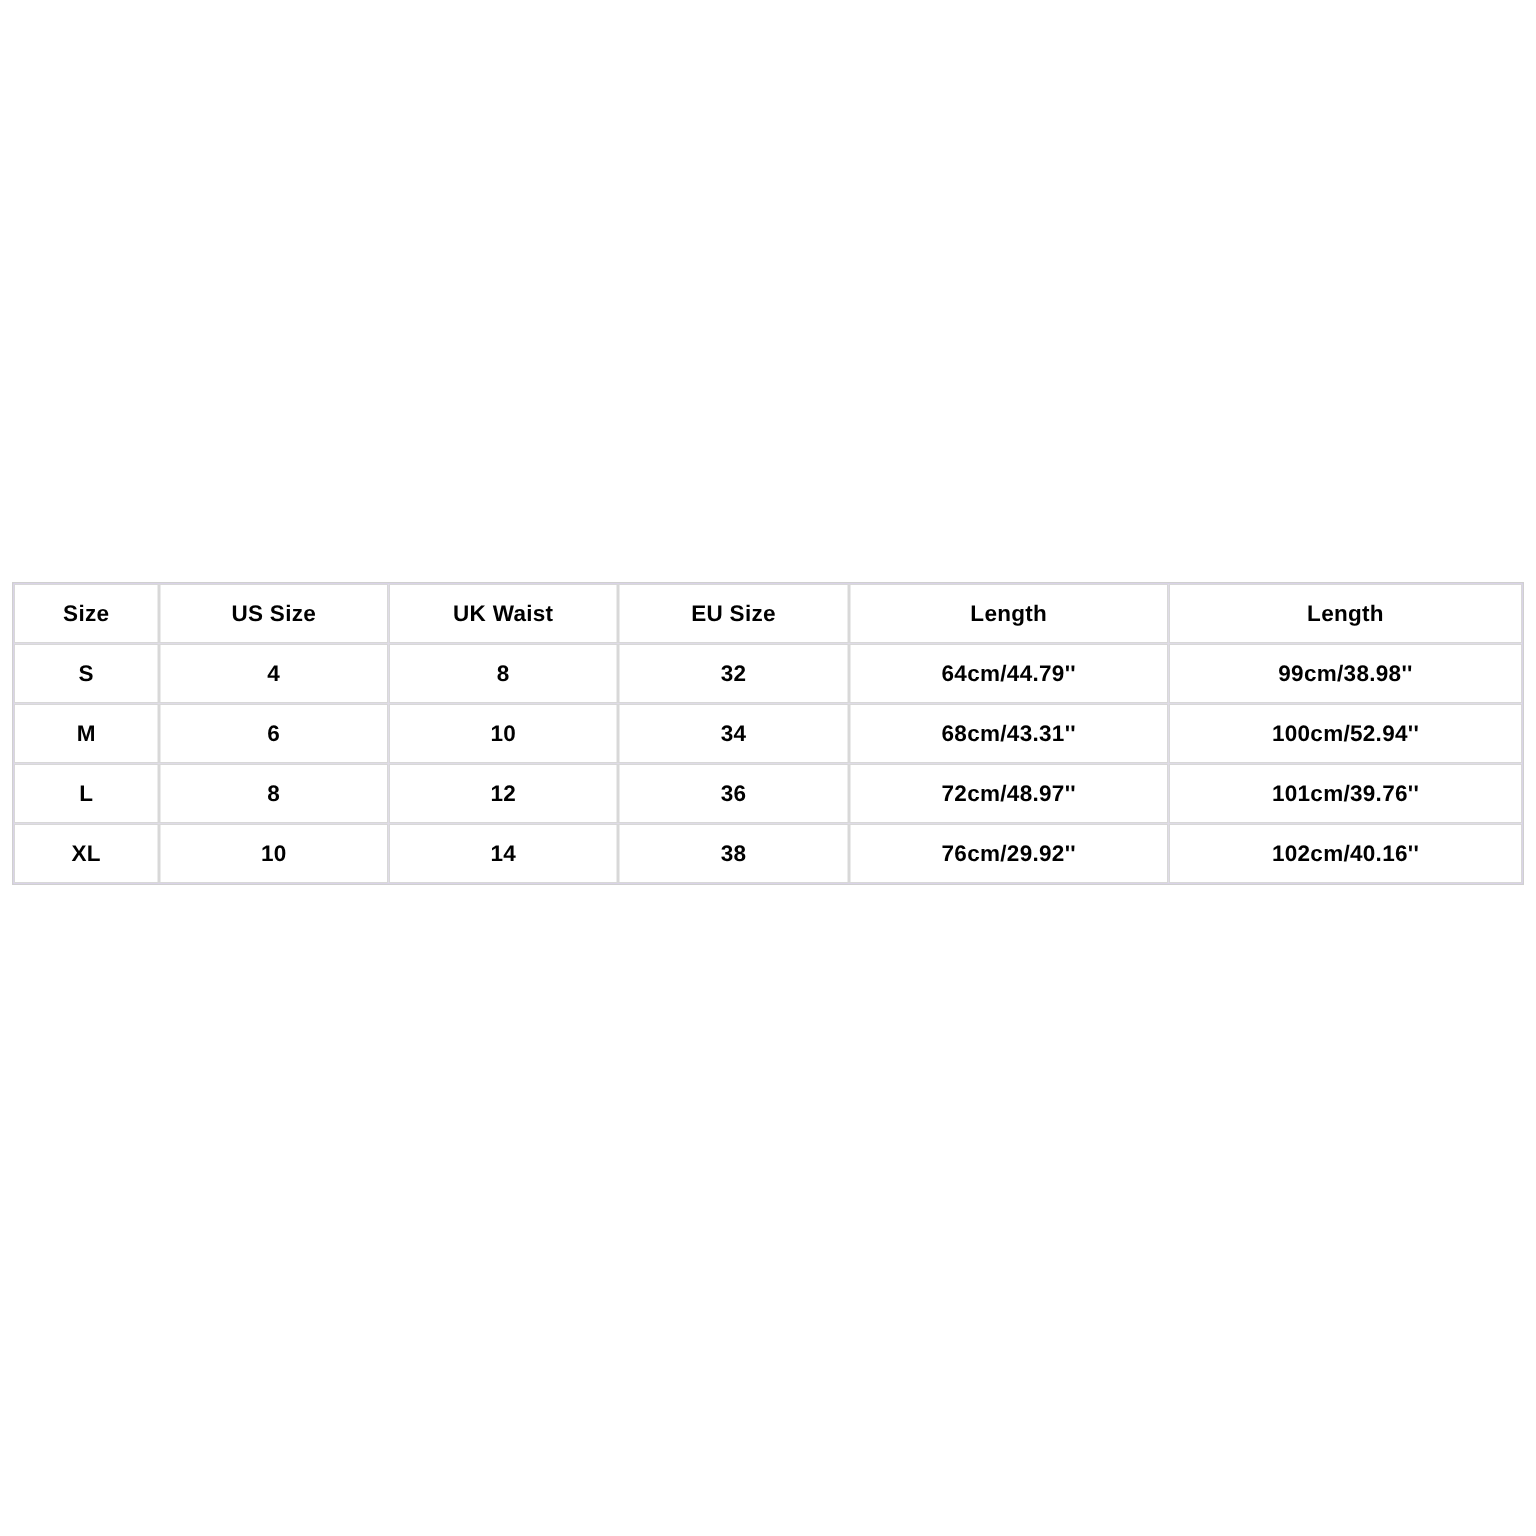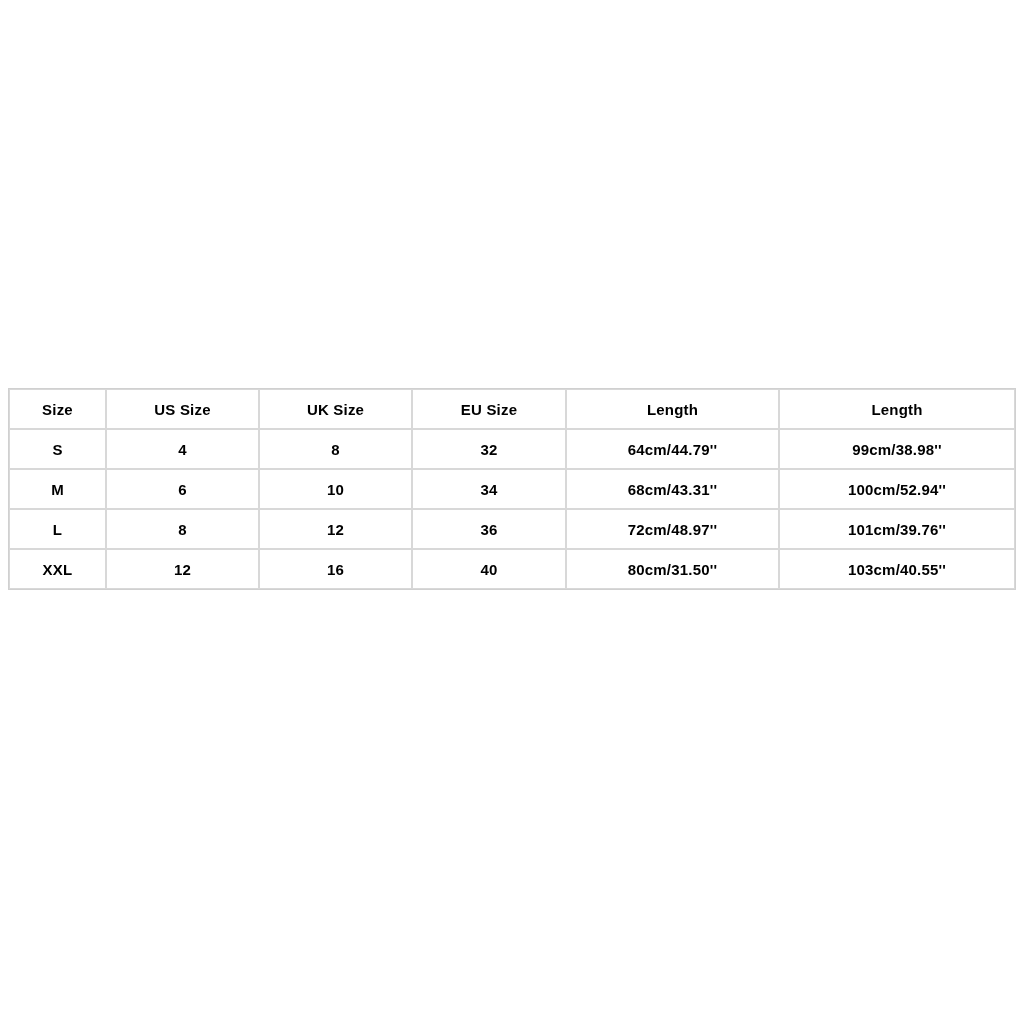--- a/index.html
+++ b/index.html
@@ -73,21 +73,21 @@
         <col class="c1">
         <col class="c2">
         <col class="c3">
         <col class="c4">
         <col class="c5">
     </colgroup>
     <thead>
       <tr>
         <th>Size</th>
         <th>US Size</th>
-        <th>UK Size</th>
+        <th>UK Waist</th>
         <th>EU Size</th>
         <th>Length</th>
         <th>Length</th>
       </tr>
     </thead>
     <tbody>
       <tr>
         <td>S</td>
         <td>4</td>
         <td>8</td>
@@ -105,22 +105,22 @@
       </tr>
       <tr>
         <td>L</td>
         <td>8</td>
         <td>12</td>
         <td>36</td>
         <td>72cm/48.97''</td>
         <td>101cm/39.76''</td>
       </tr>
       <tr>
-        <td>XXL</td>
-        <td>12</td>
-        <td>16</td>
-        <td>40</td>
-        <td>80cm/31.50''</td>
-        <td>103cm/40.55''</td>
+        <td>XL</td>
+        <td>10</td>
+        <td>14</td>
+        <td>38</td>
+        <td>76cm/29.92''</td>
+        <td>102cm/40.16''</td>
       </tr>
     </tbody>
   </table>
 </div>
 
 </body></html>

